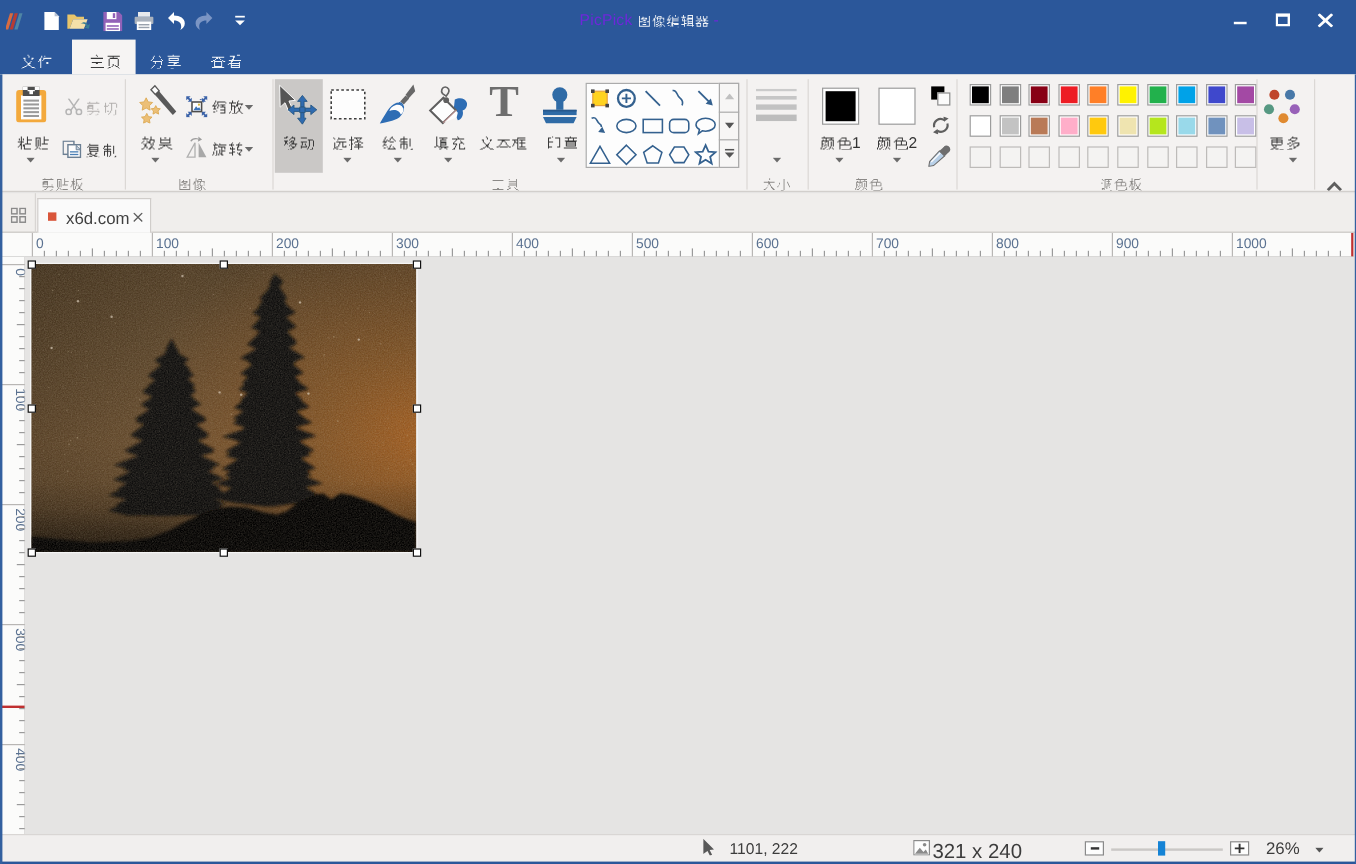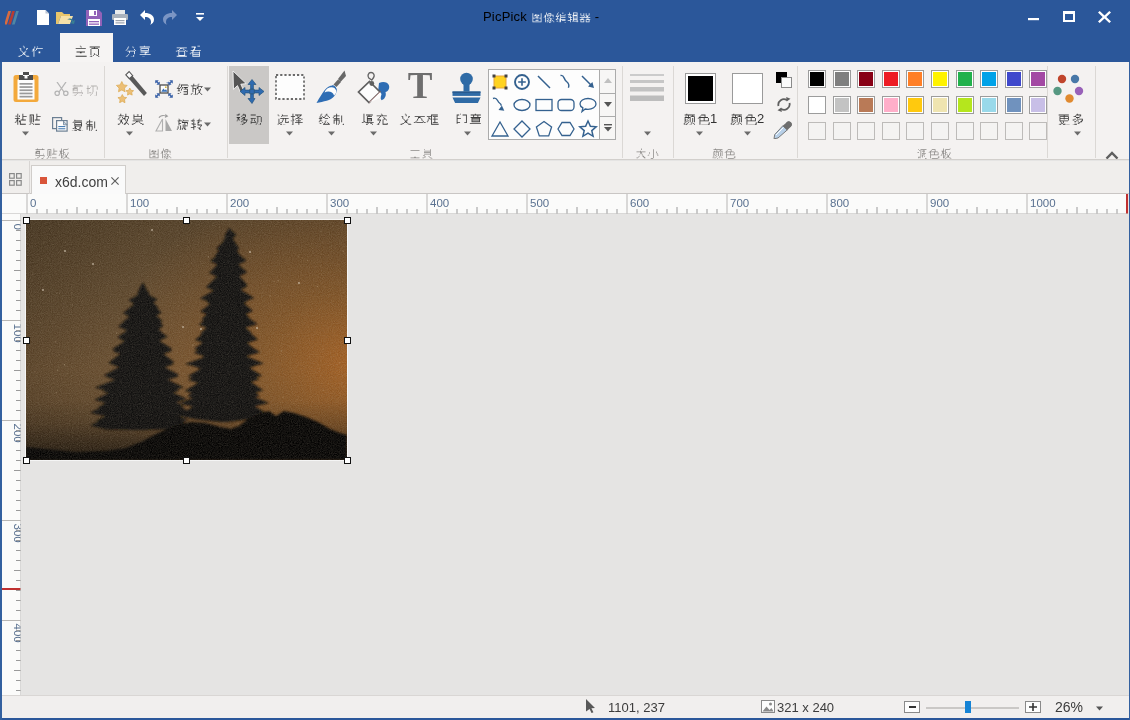--- a/index.html
+++ b/index.html
@@ -93,21 +93,21 @@
 <svg class="abs" style="left:138px;top:9px" width="17" height="17" viewBox="0 0 17 17">
 <path d="M7 1L2 6l5 5V8c4 0 6 2 6 5 0 1.5-.5 2.5-1 3 2-1 4-2.7 4-5.5C16 6.5 12 4 7 4z" fill="#fff"></path>
   </svg>
 <svg class="abs" style="left:162px;top:9px" width="17" height="17" viewBox="0 0 17 17">
 <path d="M10 1l5 5-5 5V8c-4 0-6 2-6 5 0 1.5.5 2.5 1 3-2-1-4-2.7-4-5.5C1 6.5 5 4 10 4z" fill="#7b95c4"></path>
   </svg>
 <svg class="abs" style="left:195px;top:13px" width="10" height="9" viewBox="0 0 10 9">
 <rect x="1" y="0" width="8" height="1.6" fill="#fff"></rect>
     <path d="M1 4l4 4 4-4z" fill="#fff"></path>
   </svg>
-<div class="abs ttlbox" style="left:483px;top:9px;color:#000000;font-size:13px;letter-spacing:.2px"><span style="vertical-align:top;line-height:15px">PicPick </span><svg class="g tw" viewBox="0 0 16 16">
+<div class="abs ttlbox" style="left:483px;top:9px;color:#6d28d9;font-size:13px;letter-spacing:.2px"><span style="vertical-align:top;line-height:15px">PicPick </span><svg class="g tw" viewBox="0 0 16 16">
       <use href="#g56fe"></use>
     </svg><svg class="g tw" viewBox="0 0 16 16">
       <use href="#g50cf"></use>
     </svg><svg class="g tw" viewBox="0 0 16 16">
       <use href="#g7f16"></use>
     </svg><svg class="g tw" viewBox="0 0 16 16">
       <use href="#g8f91"></use>
     </svg><svg class="g tw" viewBox="0 0 16 16">
       <use href="#g5668"></use>
     </svg><span style="vertical-align:top;line-height:15px"> -</span></div>
@@ -1055,27 +1055,27 @@
 <div class="abs" style="left:22.5px;top:456.5px;width:7px;height:7px;background:#fff;border:1.4px solid #111"></div>
 <div class="abs" style="left:183.0px;top:216.5px;width:7px;height:7px;background:#fff;border:1.4px solid #111"></div>
 <div class="abs" style="left:183.0px;top:456.5px;width:7px;height:7px;background:#fff;border:1.4px solid #111"></div>
 <div class="abs" style="left:343.5px;top:216.5px;width:7px;height:7px;background:#fff;border:1.4px solid #111"></div>
 <div class="abs" style="left:343.5px;top:336.5px;width:7px;height:7px;background:#fff;border:1.4px solid #111"></div>
 <div class="abs" style="left:343.5px;top:456.5px;width:7px;height:7px;background:#fff;border:1.4px solid #111"></div>
 <div class="abs" style="left:0;top:695px;width:1130px;height:23px;background:#f1efee;border-top:1px solid #d9d6d4"></div>
 <svg class="abs" style="left:586px;top:699px" width="9" height="14" viewBox="0 0 9 14">
     <path d="M0 0l9 9-3.6.3 2 4-1.8.8-2-4L0 12.6z" fill="#585858"></path>
   </svg>
-<div class="abs" style="left:608px;top:700px;font-size:13px;color:#3c3c3c">1101, 237</div>
+<div class="abs" style="left:608px;top:700px;font-size:13px;color:#3c3c3c">1101, 222</div>
 <svg class="abs" style="left:761px;top:700px" width="14" height="13" viewBox="0 0 14 13">
 <rect x=".5" y=".5" width="13" height="12" fill="#fdfdfd" stroke="#8a8a8a"></rect>
     <circle cx="9.5" cy="4" r="1.5" fill="#8a8a8a"></circle>
     <path d="M1.5 11.5l4-5 3 3.5 2-2 2 3.5z" fill="#8a8a8a"></path>
   </svg>
-<div class="abs" style="left:777px;top:700px;font-size:13px;color:#3c3c3c">321 x 240</div>
+<div class="abs" style="left:777px;top:700px;font-size:17px;color:#3c3c3c">321 x 240</div>
 <div class="abs" style="left:904px;top:701px;width:16px;height:12px;background:#fdfdfd;border:1px solid #8a8a8a">
     <div style="margin:4.2px 3.5px;width:7px;height:1.6px;background:#333"></div>
   </div>
 <div class="abs" style="left:926px;top:706.5px;width:93px;height:2px;background:#cac8c6"></div>
 <div class="abs" style="left:965px;top:701px;width:6px;height:12px;background:#1583d5"></div>
 <div class="abs" style="left:1025px;top:701px;width:16px;height:12px;background:#fdfdfd;border:1px solid #8a8a8a"></div>
 <svg class="abs" style="left:1028px;top:703px" width="10" height="8" viewBox="0 0 10 8">
     <path d="M4.2 0h1.6v3.2H9v1.6H5.8V8H4.2V4.8H1V3.2h3.2z" fill="#333"></path>
   </svg>
 <div class="abs" style="left:1055px;top:699px;font-size:14px;color:#3c3c3c">26%</div>

